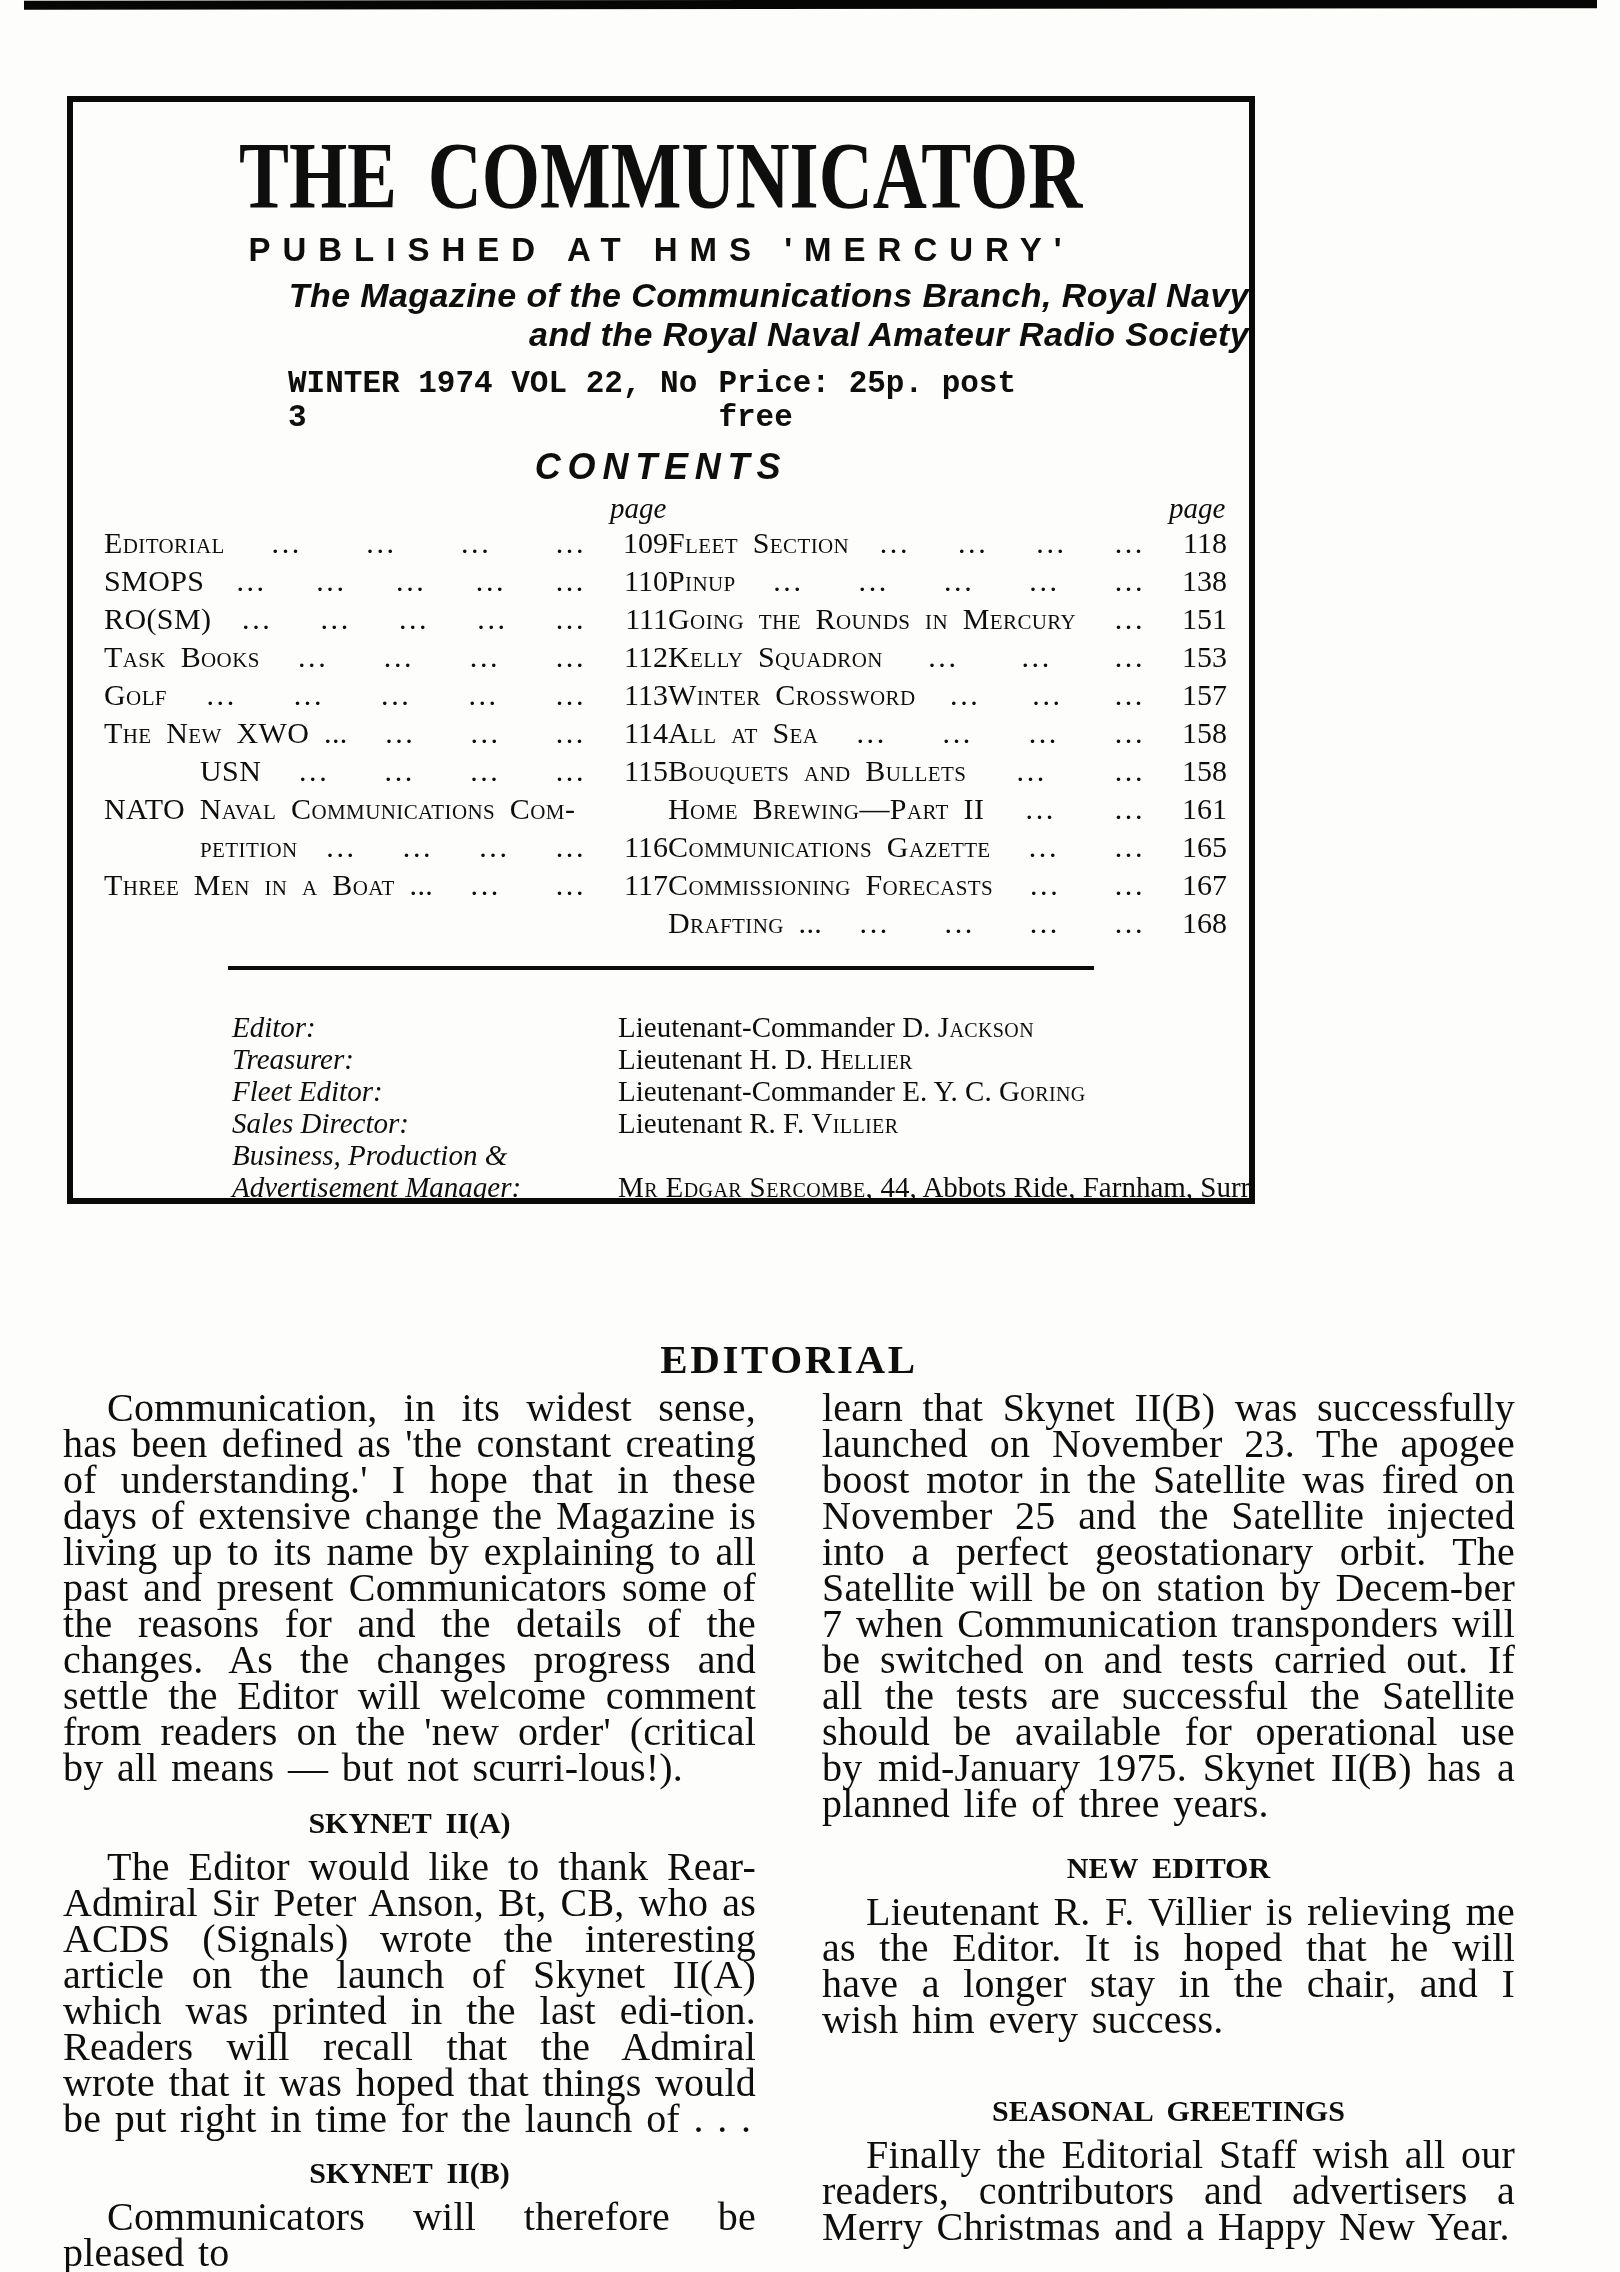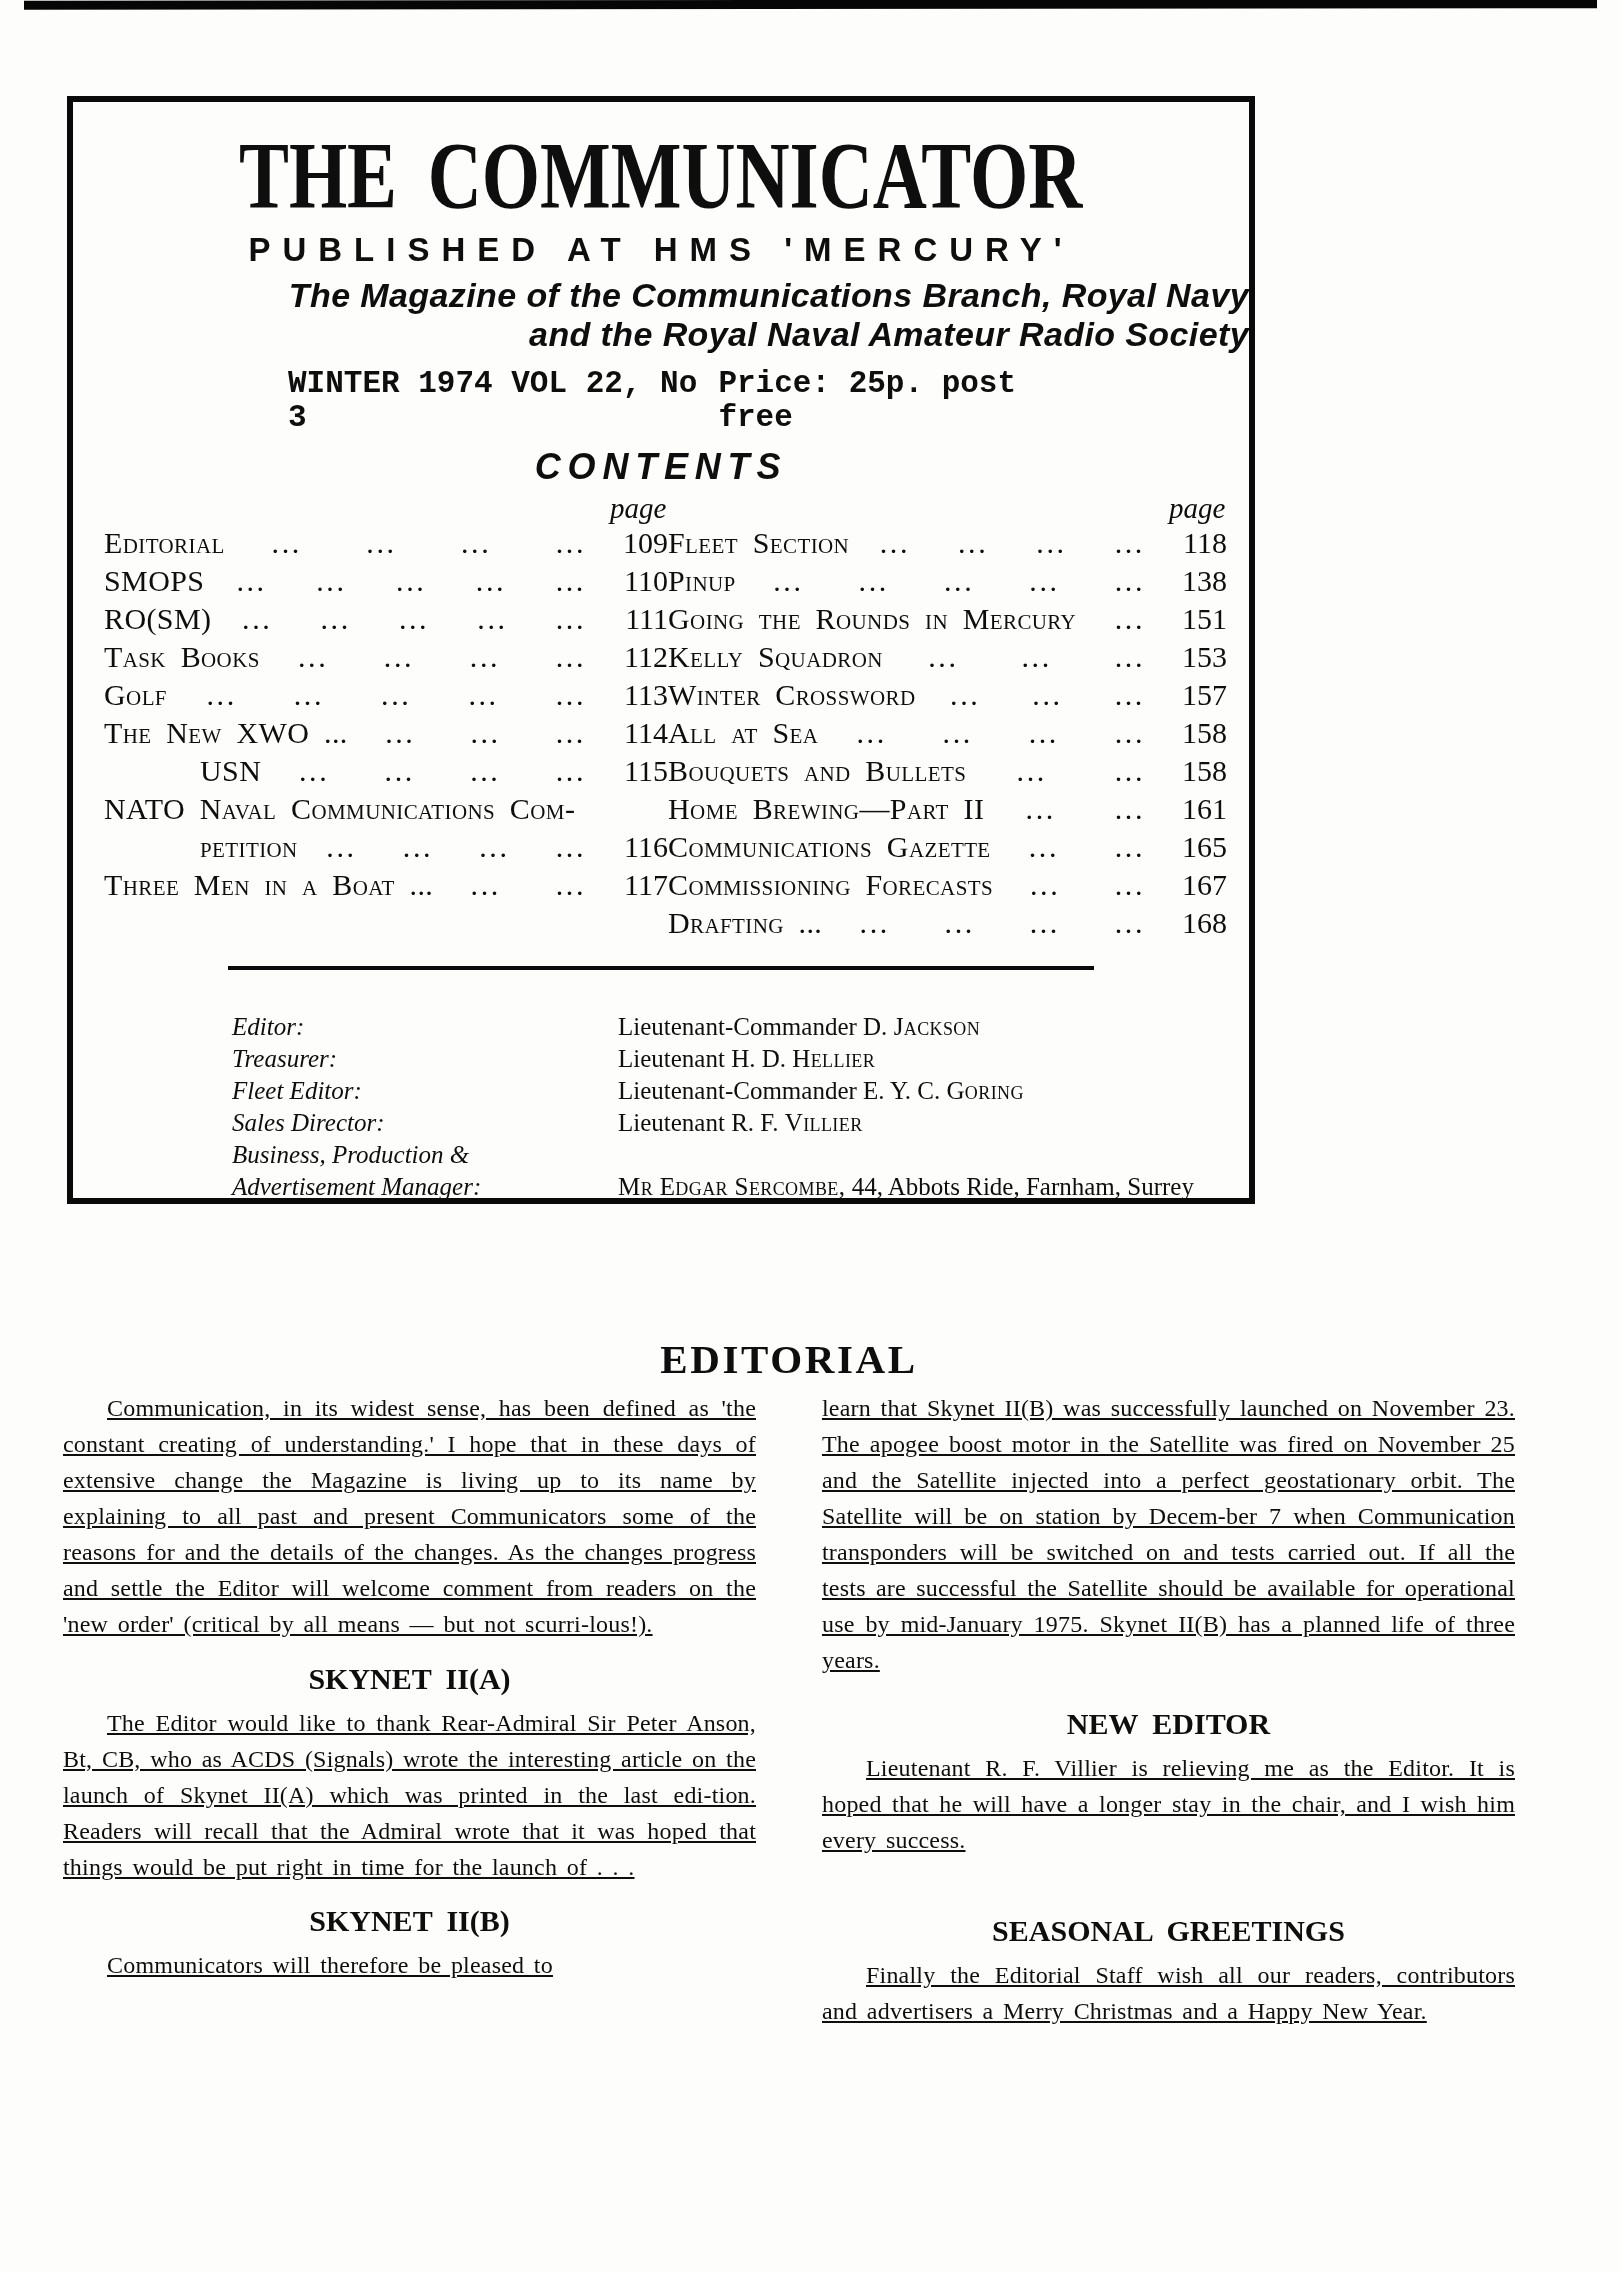--- a/index.html
+++ b/index.html
@@ -56,38 +56,38 @@
   .toc-row{display:flex;align-items:baseline;height:38px;line-height:38px;font-size:30px;}
   .toc-title{
     font-variant:small-caps;letter-spacing:0.4px;word-spacing:6.8px;white-space:nowrap;
   }
   .toc-title.ind{padding-left:96px;}
   .toc-lead{flex:1;display:flex;margin-left:8.5px;overflow:hidden;}
   .toc-lead span{flex:1;text-align:right;padding-right:26px;letter-spacing:2.6px;}
   .toc-page{min-width:56px;text-align:right;}
   .toc-rule{width:866px;height:4.3px;background:#0b0b0b;margin:24px auto 0;}
   
-  .staffblk{margin:41px 0 0 159px;font-size:25px;}
+  .staffblk{margin:41px 0 0 159px;font-size:29px;}
   .staff-row{display:flex;line-height:32px;}
   .staff-label{width:386px;font-style:italic;flex:none;}
   .staff-val{white-space:nowrap;}
   .staff-val .sc{font-variant:small-caps;letter-spacing:0.4px;}
   
   .ed-head{
     position:absolute;left:63px;top:1337px;width:1452px;text-align:center;
     font-weight:bold;font-size:41px;line-height:44px;letter-spacing:2.6px;word-spacing:3.4px;
   }
   .ed-cols{
     position:absolute;left:63px;top:1390px;width:1452px;
     display:flex;justify-content:space-between;
   }
   .ed-col{width:693px;}
   .ed-col p{
-    margin:0;font-size:24px;line-height:36px;text-align:justify;
-    word-spacing:3.4px;letter-spacing:0.2px;text-decoration:underline;
+    margin:0;font-size:40px;line-height:36px;text-align:justify;
+    word-spacing:3.4px;letter-spacing:0.2px;
   }
   .ed-col p.ind{text-indent:44px;}
   .ed-col .bh{
     text-align:center;font-weight:bold;font-size:30px;line-height:39px;
     margin:17px 0 6.8px;word-spacing:6.8px;
   }
   #ed-left > .bh:nth-of-type(2){margin-top:16px;}
   #ed-right > .bh:nth-of-type(1){margin-top:26px;}
   #ed-right > .bh:nth-of-type(2){margin-top:53px;}
 </style>

